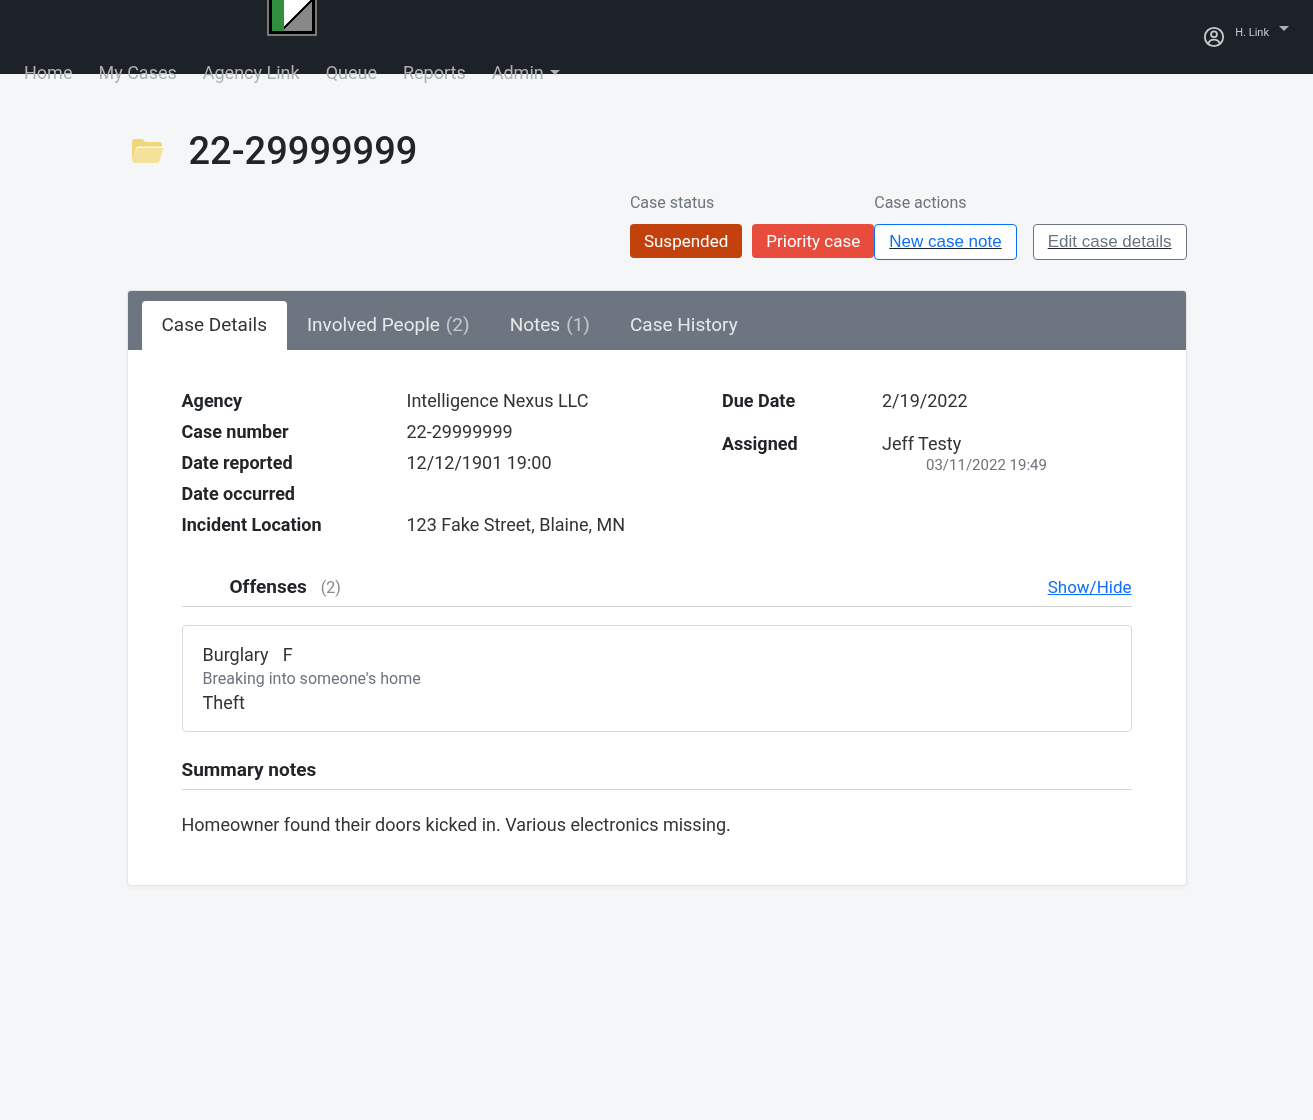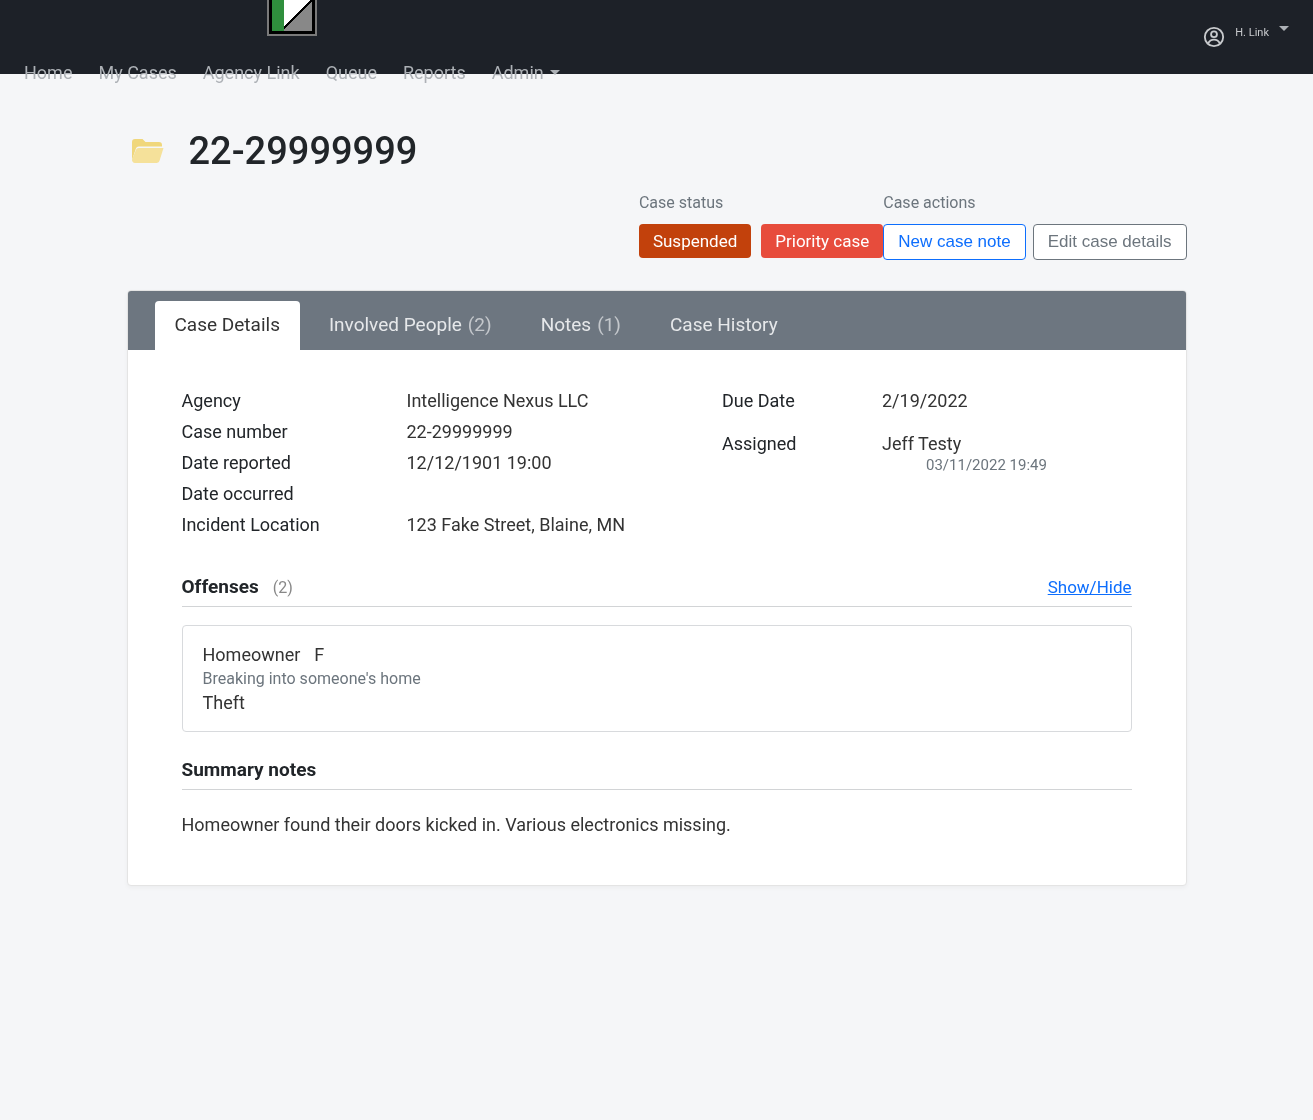--- a/index.html
+++ b/index.html
@@ -48,61 +48,61 @@
   .folder-icon { color:#f0d77c; }
   .case-number-h1 { font-size:38px; font-weight:500; color:#212529; }
   .status-actions-row { display:flex; justify-content:flex-end; margin-bottom: 30px; }
   .section-label { color:#6c757d; font-size:16px; margin-bottom:12px; }
   .badges { display:flex; gap:10px; }
   .badge {
     display:inline-block; padding:7px 14px; border-radius:4px; color:#fff; font-size:17px;
   }
   .badge-green { background:#c2410c; }
   .badge-red { background:#e74c3c; }
-  .actions { display:flex; gap:7px; }
+  .actions { display:flex; gap:16px;text-decoration:underline; }
   .btn-outline {
     background:#fff; border:1px solid; border-radius:4px; padding:7px 14px; font-size:17px; cursor:pointer;
   }
   .btn-outline-primary { color:#0d6efd; border-color:#0d6efd; }
   .btn-outline-secondary { color:#6c757d; border-color:#6c757d; }
   
   .card {
     background:#fff; border:1px solid #e4e4e4; border-radius:4px;
     box-shadow: 0 2px 4px rgba(0,0,0,0.04);
     overflow:hidden;
   }
   .tabs-bar {
     background:#6d7680;
     display:flex;
-    padding: 10px 10px 0 27px;
-    gap: 9px;
+    padding: 10px 10px 0 14px;
+    gap: 0;
   }
   .tab {
     padding: 12px 20px 14px;
     color:#e6e8ea;
     font-size:19px;
     cursor:pointer;
     border-radius: 4px 4px 0 0;
     display:flex; gap:6px; align-items:baseline;
   }
   .tab.active { background:#fff; color:#333; }
   .tab-count { color: rgba(255,255,255,0.6); }
   .card-body { padding: 40px 54px 50px; }
   .details-grid { display:flex; gap:40px; margin-bottom: 30px;}
   .details-col-left { flex: 1.1; }
   .details-col-right { flex: 0.9; }
   .detail-row { display:flex; margin-bottom: 10px; font-size:18px; }
-  .detail-label { font-weight:400; width:225px; flex-shrink:0; }
+  .detail-label { font-weight:700; width:225px; flex-shrink:0; }
   .detail-value { color:#333; }
   .assigned-sub { color:#6c757d; font-size:15px; margin-top:2px;margin-left:44px;}
   .offenses-header {
     display:flex; justify-content:space-between; align-items:baseline;
     border-bottom:1px solid #d2d4d6; padding-bottom:8px; margin-bottom:18px;
   }
-  .offenses-title { font-weight:700; font-size:19px; display:flex; gap:14px; align-items:baseline;}
+  .offenses-title { font-weight:700; font-size:19px; display:flex; gap:14px; align-items:baseline;margin-left:48px;}
   .offenses-count { color:#888; font-weight:400; font-size:16px;}
   .show-hide { color:#0d6efd; text-decoration:underline; cursor:pointer; font-size:17px;}
   .offense-box {
     border:1px solid #d8dadd; border-radius:4px; padding:18px 20px; margin-bottom:26px;
   }
   .offense-line1 { font-size:18px; color:#333; display:flex; gap:14px; margin-bottom:4px;}
   .offense-desc { color:#6c757d; font-size:16px; margin-bottom:4px;}
   .offense-line3 { font-size:18px; color:#333; }
   .summary-header {
     font-weight:700; font-size:19px; border-bottom:1px solid #d2d4d6; padding-bottom:8px; margin-bottom:24px;
@@ -231,21 +231,21 @@
       <div class="offenses-header">
         <div class="offenses-title">
           <span>Offenses</span>
           <span class="offenses-count">(2)</span>
         </div>
         <a class="show-hide">Show/Hide</a>
       </div>
 
       <div class="offense-box">
         <div class="offense-line1">
-          <span>Homeowner</span>
+          <span>Burglary</span>
           <span>F</span>
         </div>
         <div class="offense-desc">Breaking into someone's home</div>
         <div class="offense-line3">Theft</div>
       </div>
 
       <div class="summary-header">Summary notes</div>
       <div class="summary-text">Homeowner found their doors kicked in. Various electronics missing.</div>
 
     </div>

